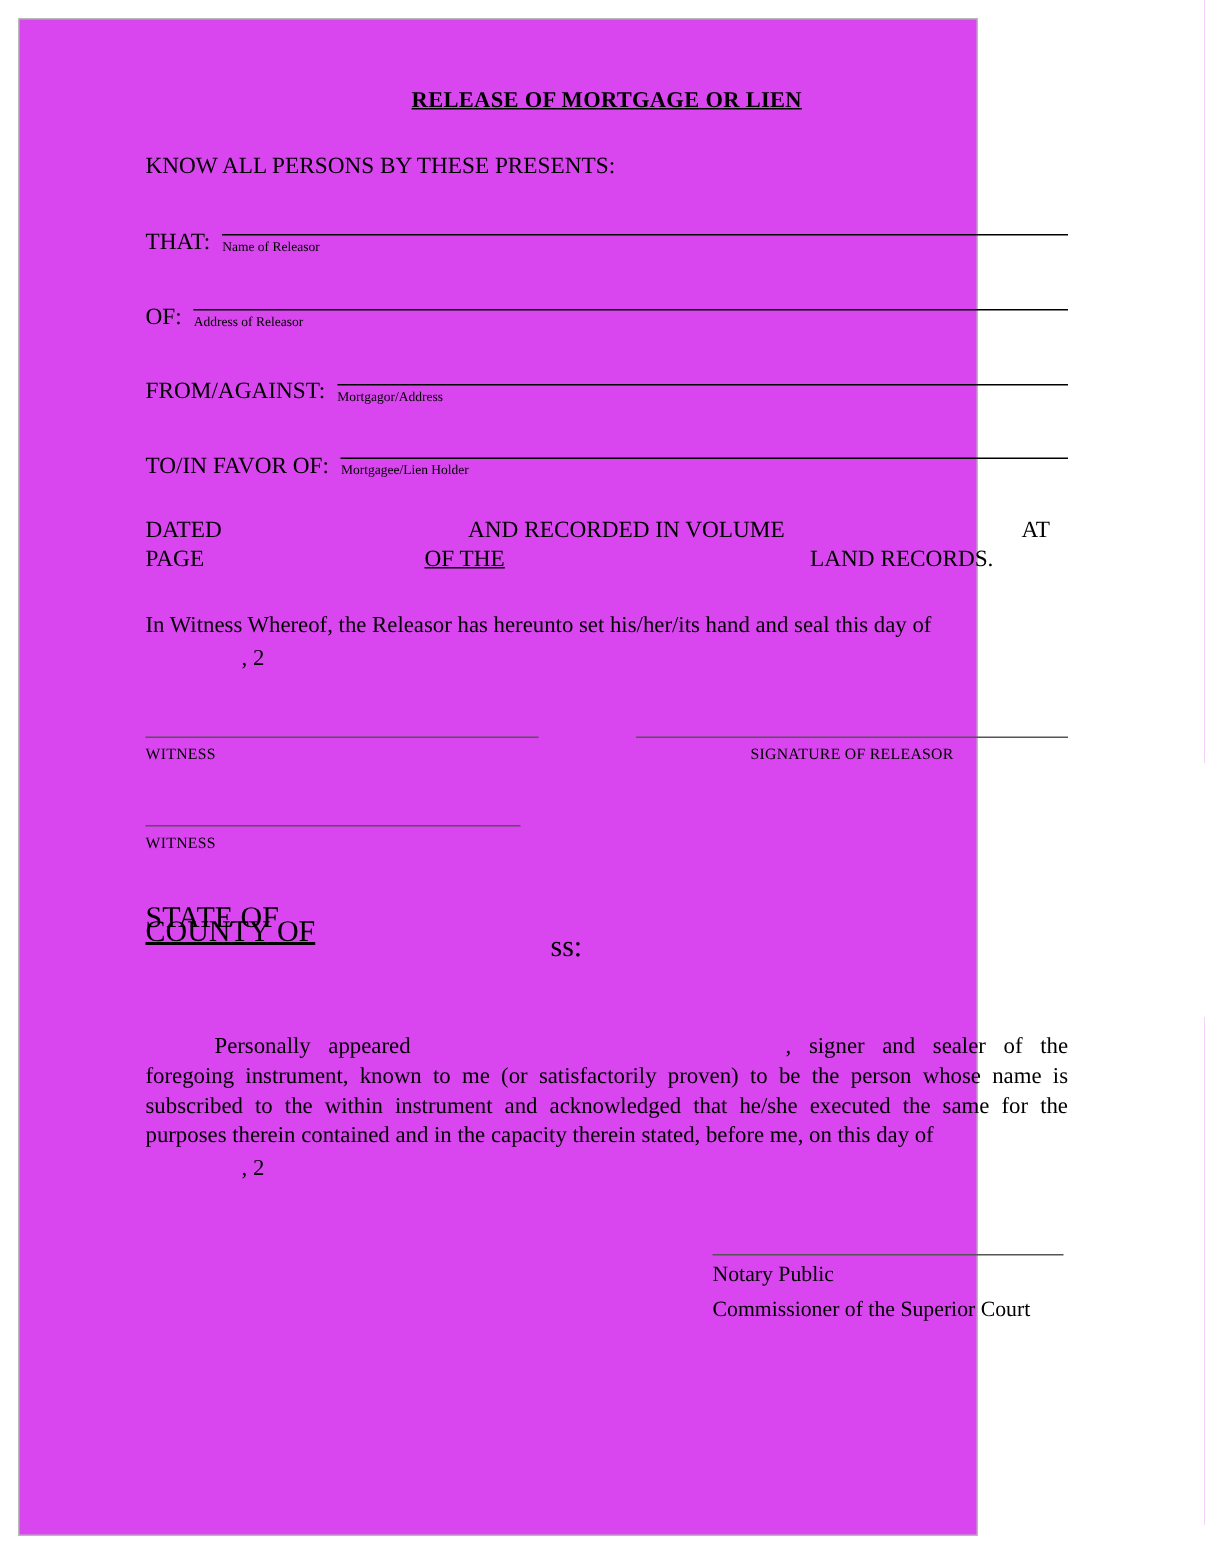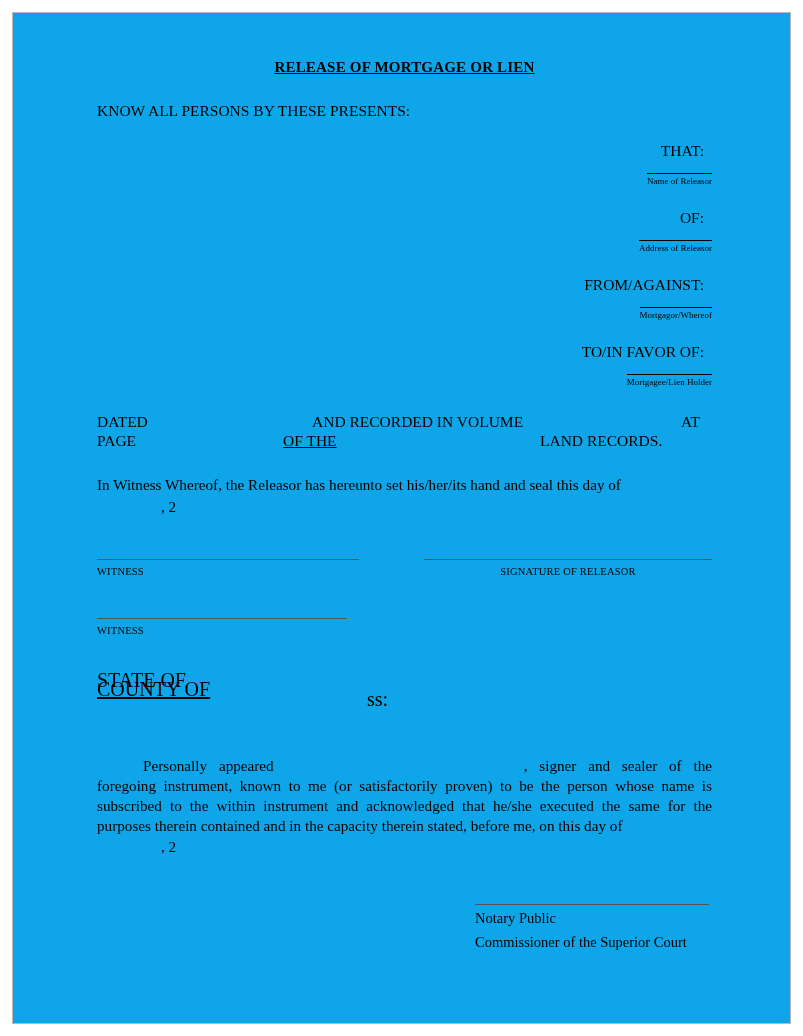--- a/index.html
+++ b/index.html
@@ -11,25 +11,25 @@
     width: 803px;
     height: 1036px;
     font-family: "Liberation Serif", serif;
     color: #000000;
     overflow: hidden;
   }
   .page-frame {
     position: absolute;
     left: 12px;
     top: 12px;
-    width: 779px;
+    width: 640px;
     height: 1012px;
     border: 1px solid #b9b9b9;
     box-sizing: border-box;
-    background: #0ea5e9;
+    background: #d946ef;
   }
   .doc {
     position: absolute;
     left: 84px;
     top: 38px;
     width: 615px;
     box-sizing: border-box;
   }
   .doc-title {
     text-align: center;
@@ -41,21 +41,20 @@
     margin-bottom: 0;
   }
   .lead {
     font-size: 15.5px;
     margin-top: 26px;
   }
   .field-row {
     display: flex;
     align-items: flex-end;
     margin-top: 22px;
-    flex-direction: column;
   }
   .field-label {
     font-size: 15.5px;
     white-space: nowrap;
     padding-right: 8px;
     line-height: 1.1;
   }
   .field-line-wrap {
     flex: 1 1 auto;
   }
@@ -194,21 +193,21 @@
         <div class="field-line"></div>
         <div class="field-caption">Address of Releasor</div>
       </div>
     </div>
 
 
     <div class="field-row">
       <div class="field-label">FROM/AGAINST:</div>
       <div class="field-line-wrap">
         <div class="field-line"></div>
-        <div class="field-caption">Mortgagor/Whereof</div>
+        <div class="field-caption">Mortgagor/Address</div>
       </div>
     </div>
 
     <div class="field-row">
       <div class="field-label">TO/IN FAVOR OF:</div>
       <div class="field-line-wrap">
         <div class="field-line"></div>
         <div class="field-caption">Mortgagee/Lien Holder</div>
       </div>
     </div>

